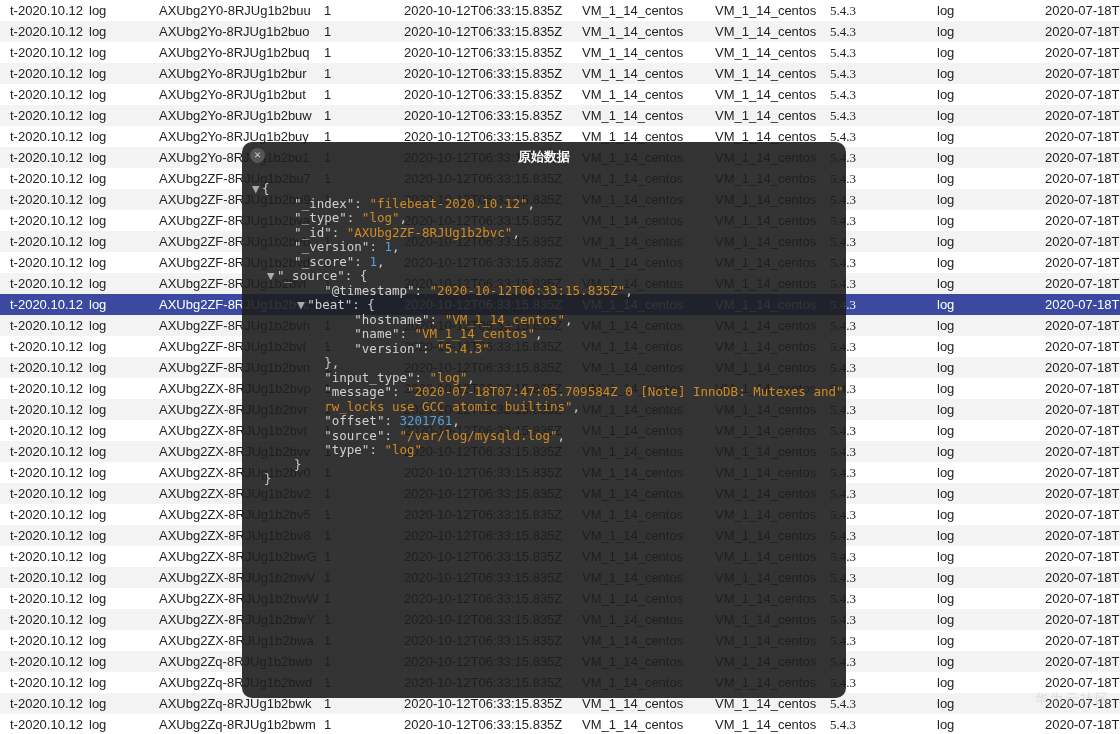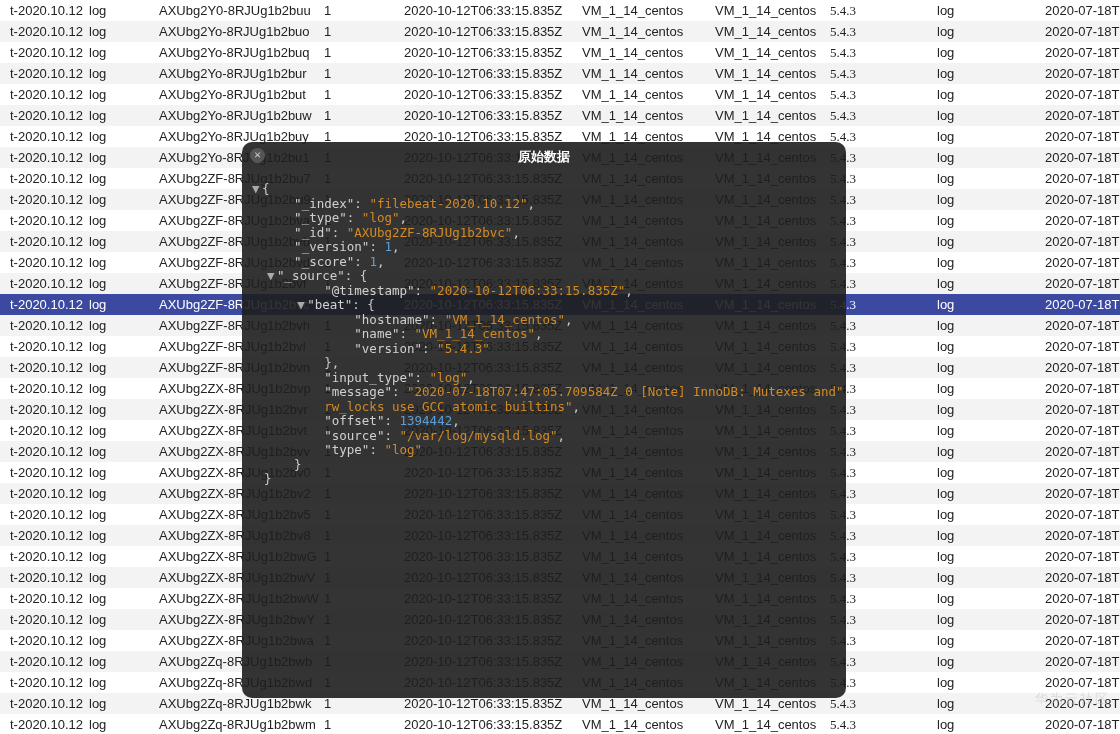--- a/index.html
+++ b/index.html
@@ -536,20 +536,20 @@
   <span class="tri">▼</span><span class="k">"_source"</span>: {
         <span class="k">"@timestamp"</span>: <span class="s">"2020-10-12T06:33:15.835Z"</span>,
       <span class="tri">▼</span><span class="k">"beat"</span>: {
             <span class="k">"hostname"</span>: <span class="s">"VM_1_14_centos"</span>,
             <span class="k">"name"</span>: <span class="s">"VM_1_14_centos"</span>,
             <span class="k">"version"</span>: <span class="s">"5.4.3"</span>
         },
         <span class="k">"input_type"</span>: <span class="s">"log"</span>,
         <span class="k">"message"</span>: <span class="s">"2020-07-18T07:47:05.709584Z 0 [Note] InnoDB: Mutexes and"</span>
         <span class="s">rw_locks use GCC atomic builtins"</span>,
-        <span class="k">"offset"</span>: <span class="n">1394442</span>,
+        <span class="k">"offset"</span>: <span class="n">3201761</span>,
         <span class="k">"source"</span>: <span class="s">"/var/log/mysqld.log"</span>,
         <span class="k">"type"</span>: <span class="s">"log"</span>
     }
 }</div>
 </div>
 
 <div class="watermark">华为云社区</div>
 
 </body></html>

